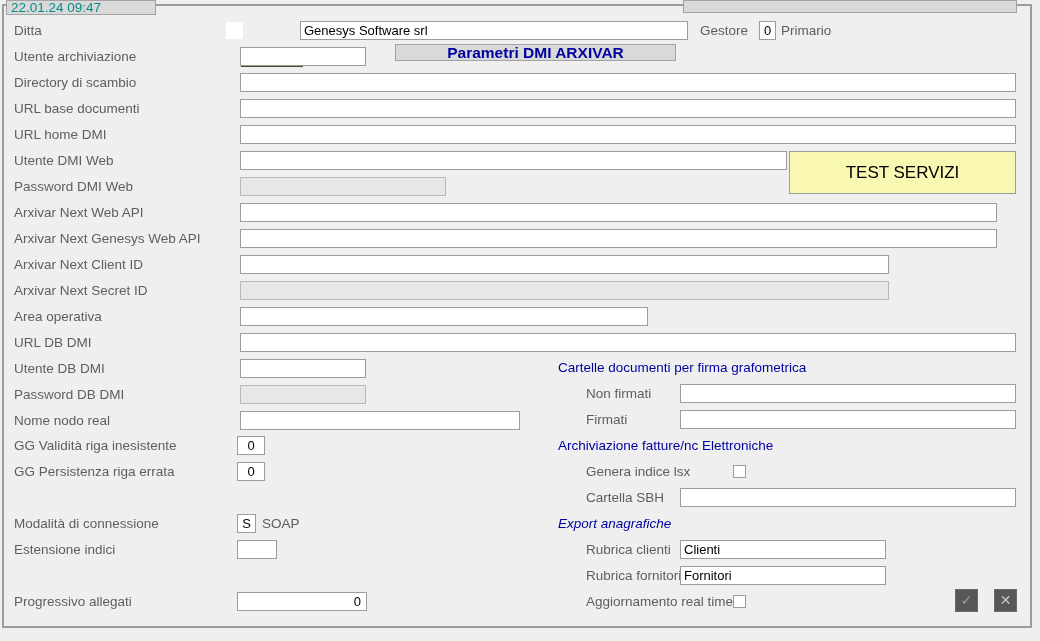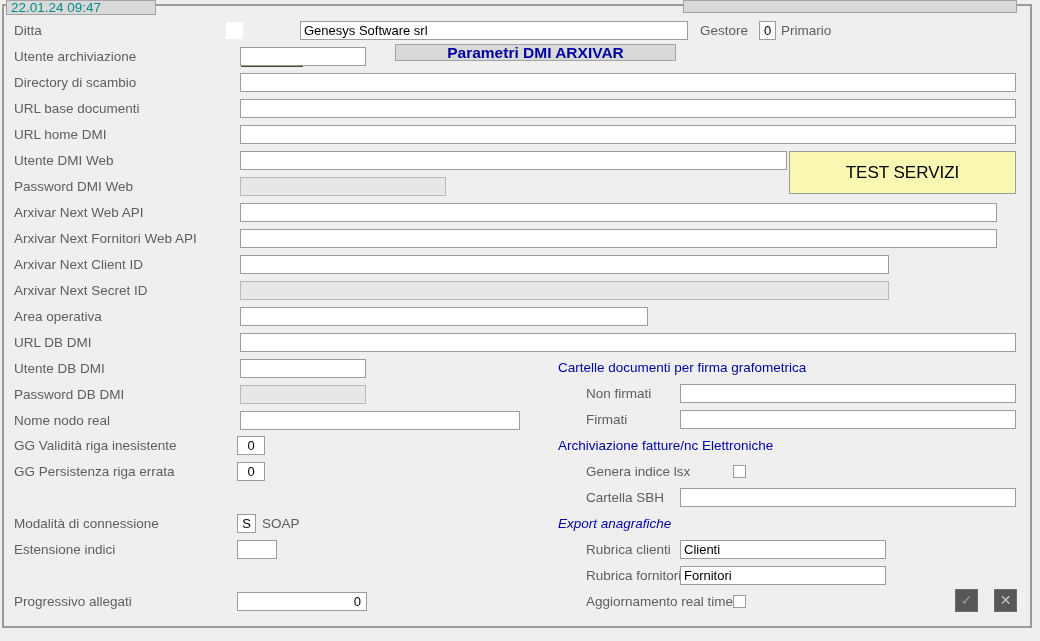--- a/index.html
+++ b/index.html
@@ -94,21 +94,21 @@
   <input class="fld" style="left: 240px; top: 151px; width: 547px;" value="">
 
   <div class="lbl" style="top:177px">Password DMI Web</div>
   <input class="fld dis" style="left: 240px; top: 177px; width: 206px;" value="">
 
   <button class="btn-test">TEST SERVIZI</button>
 
   <div class="lbl" style="top:203px">Arxivar Next Web API</div>
   <input class="fld" style="left: 240px; top: 203px; width: 757px;" value="">
 
-  <div class="lbl" style="top:229px">Arxivar Next Fornitori Web API</div>
+  <div class="lbl" style="top:229px">Arxivar Next Genesys Web API</div>
   <input class="fld" style="left: 240px; top: 229px; width: 757px;" value="">
 
   <div class="lbl" style="top:255px">Arxivar Next Client ID</div>
   <input class="fld" style="left: 240px; top: 255px; width: 649px;" value="">
 
   <div class="lbl" style="top:281px">Arxivar Next Secret ID</div>
   <input class="fld dis" style="left: 240px; top: 281px; width: 649px;" value="">
 
   <div class="lbl" style="top:307px">Area operativa</div>
   <input class="fld" style="left: 240px; top: 307px; width: 408px;" value="">

